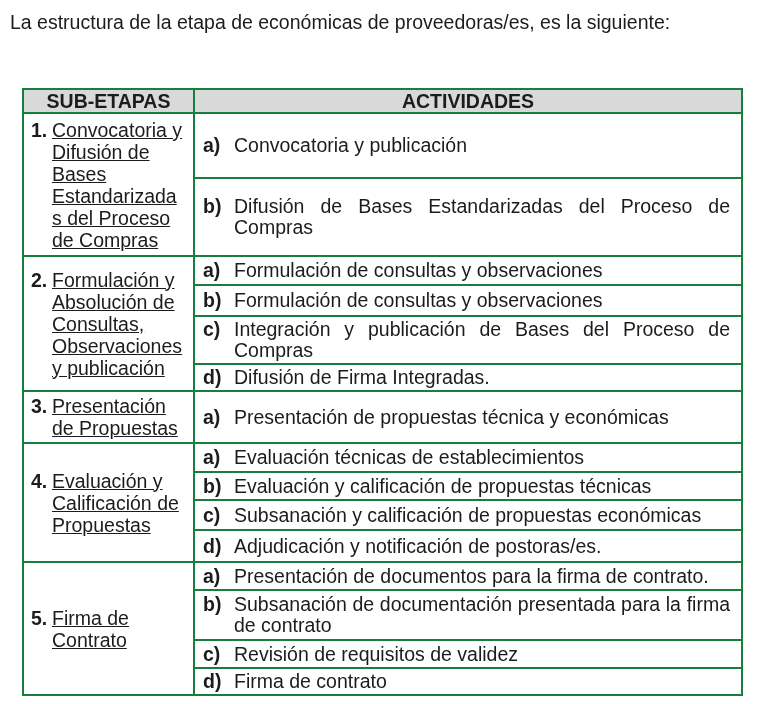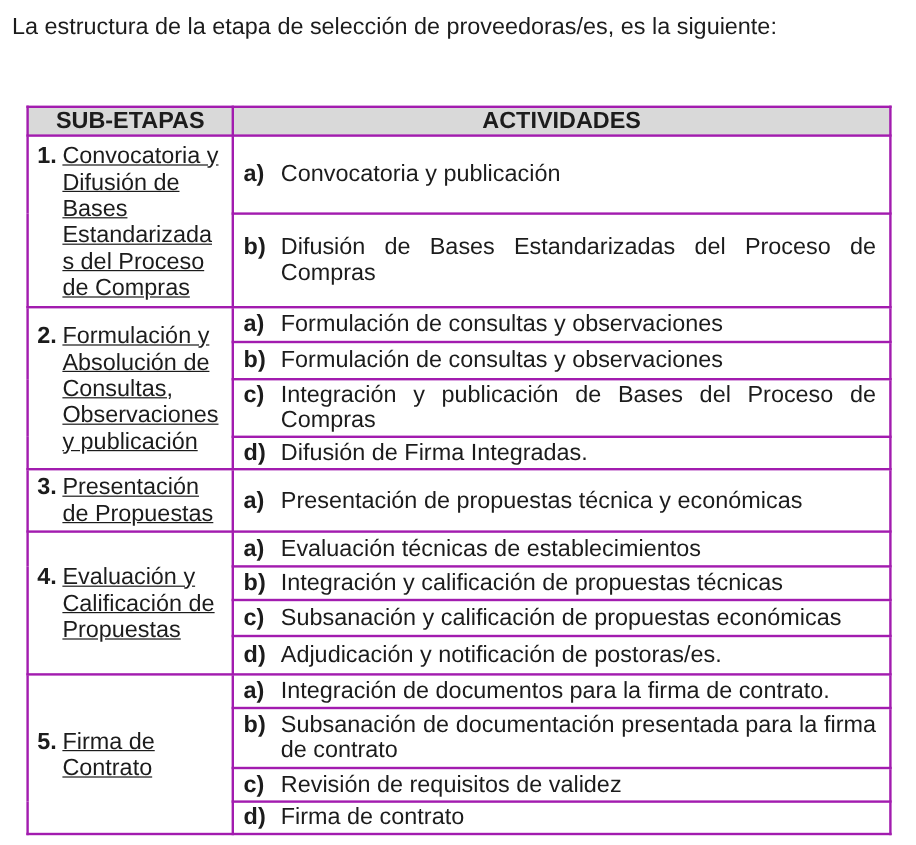--- a/index.html
+++ b/index.html
@@ -26,21 +26,21 @@
   table.stages {
     position: absolute;
     left: 22px;
     top: 88px;
     border-collapse: collapse;
     table-layout: fixed;
     width: 719px;
     font-size: 19.5px;
   }
   table.stages td, table.stages th {
-    border: 2px solid #a21caf;
+    border: 2px solid #15803d;
     padding: 0;
     vertical-align: middle;
     margin-top: 33px;
   }
   col.c-stage { width: 171px; }
   col.c-act   { width: 548px; }
   th.hdr {
     background: #d9d9d9;
     font-weight: bold;
     text-align: center;
@@ -73,21 +73,21 @@
     font-weight: bold;
   }
   .act-text {
     flex: 1;
     text-align: justify;
   }
 </style>
 </head>
 <body>
 
-<div class="doc-title">La estructura de la etapa de selección de proveedoras/es, es la siguiente:</div>
+<div class="doc-title">La estructura de la etapa de económicas de proveedoras/es, es la siguiente:</div>
 
 <table class="stages">
   <colgroup>
       <col class="c-stage">
       <col class="c-act">
     </colgroup>
   <tbody>
       <tr>
     <th class="hdr">SUB-ETAPAS</th>
     <th class="hdr">ACTIVIDADES</th>
@@ -181,21 +181,21 @@
       <div class="act-inner">
         <span class="act-letter">a)</span>
         <span class="act-text">Evaluación técnicas de establecimientos</span>
       </div>
     </td>
   </tr>
   <tr style="height:28px;">
     <td>
       <div class="act-inner">
         <span class="act-letter">b)</span>
-        <span class="act-text">Integración y calificación de propuestas técnicas</span>
+        <span class="act-text">Evaluación y calificación de propuestas técnicas</span>
       </div>
     </td>
   </tr>
   <tr style="height:30px;">
     <td>
       <div class="act-inner">
         <span class="act-letter">c)</span>
         <span class="act-text">Subsanación y calificación de propuestas económicas</span>
       </div>
     </td>
@@ -212,21 +212,21 @@
   <tr style="height:28px;">
     <td rowspan="4">
       <div class="stage-inner">
         <span class="stage-num">5.</span>
         <span class="stage-text">Firma de Contrato</span>
       </div>
     </td>
     <td>
       <div class="act-inner">
         <span class="act-letter">a)</span>
-        <span class="act-text">Integración de documentos para la firma de contrato.</span>
+        <span class="act-text">Presentación de documentos para la firma de contrato.</span>
       </div>
     </td>
   </tr>
   <tr style="height:50px;">
     <td>
       <div class="act-inner">
         <span class="act-letter">b)</span>
         <span class="act-text">Subsanación de documentación presentada para la firma de contrato</span>
       </div>
     </td>

